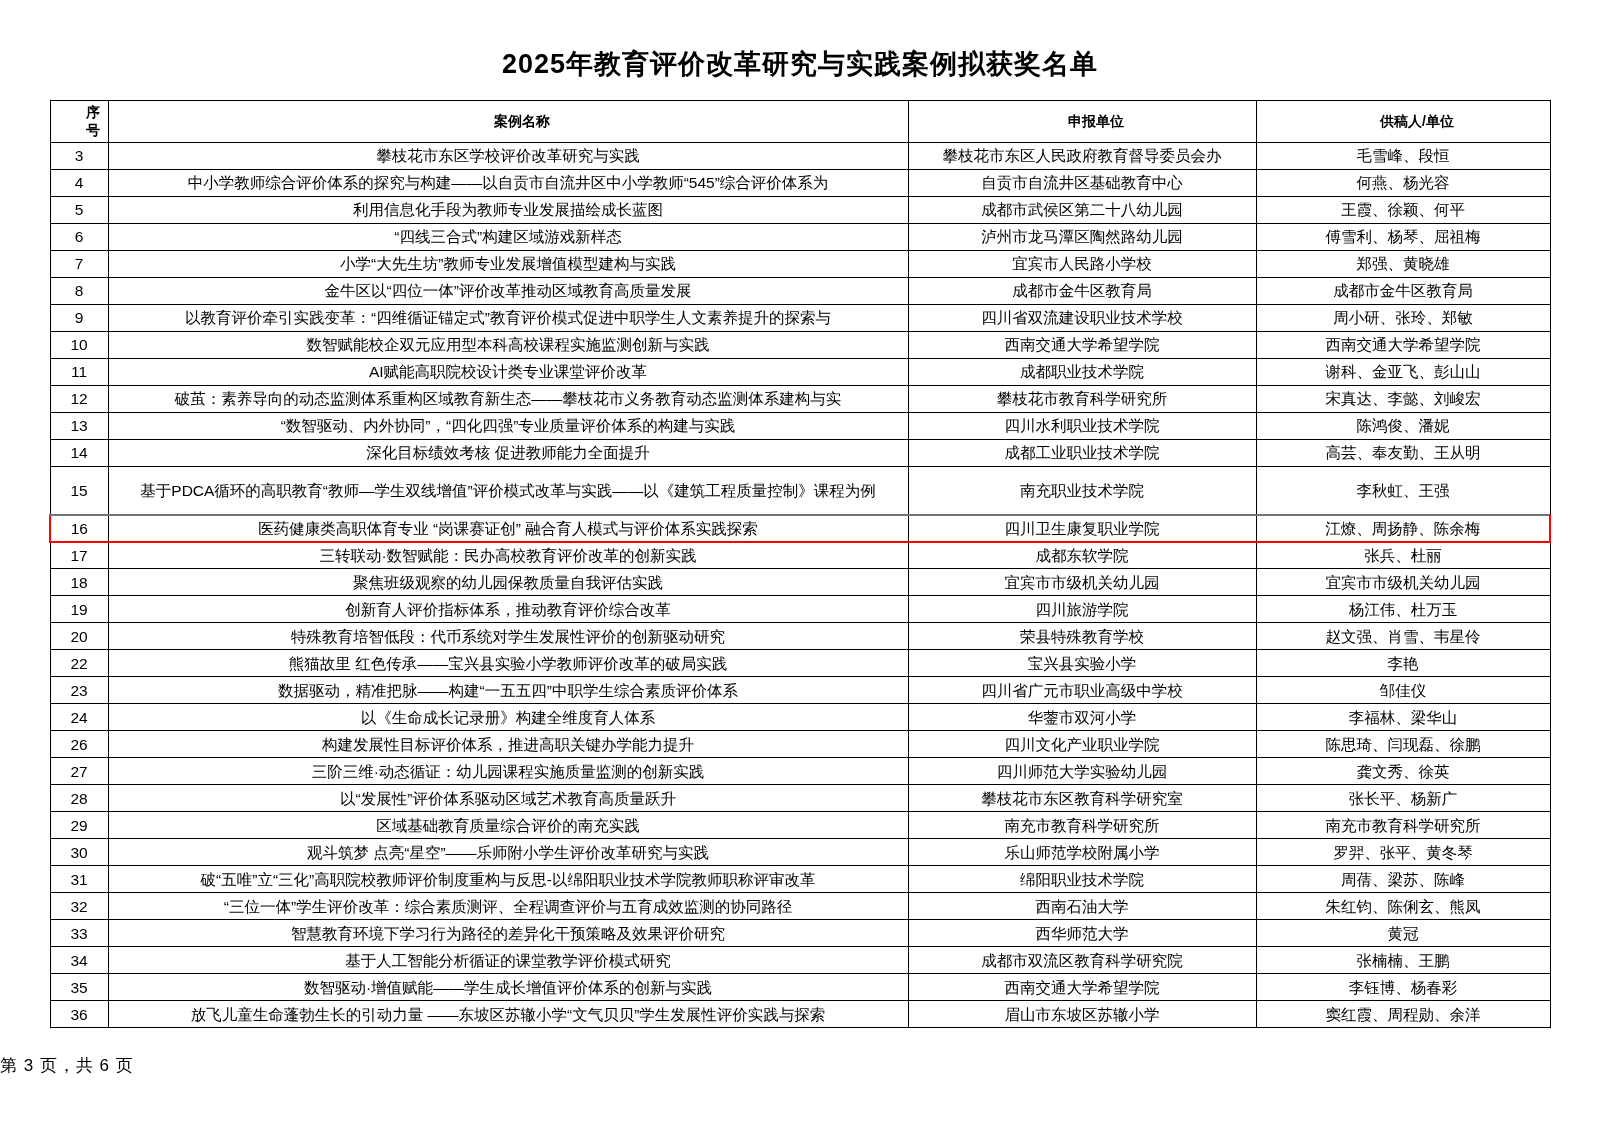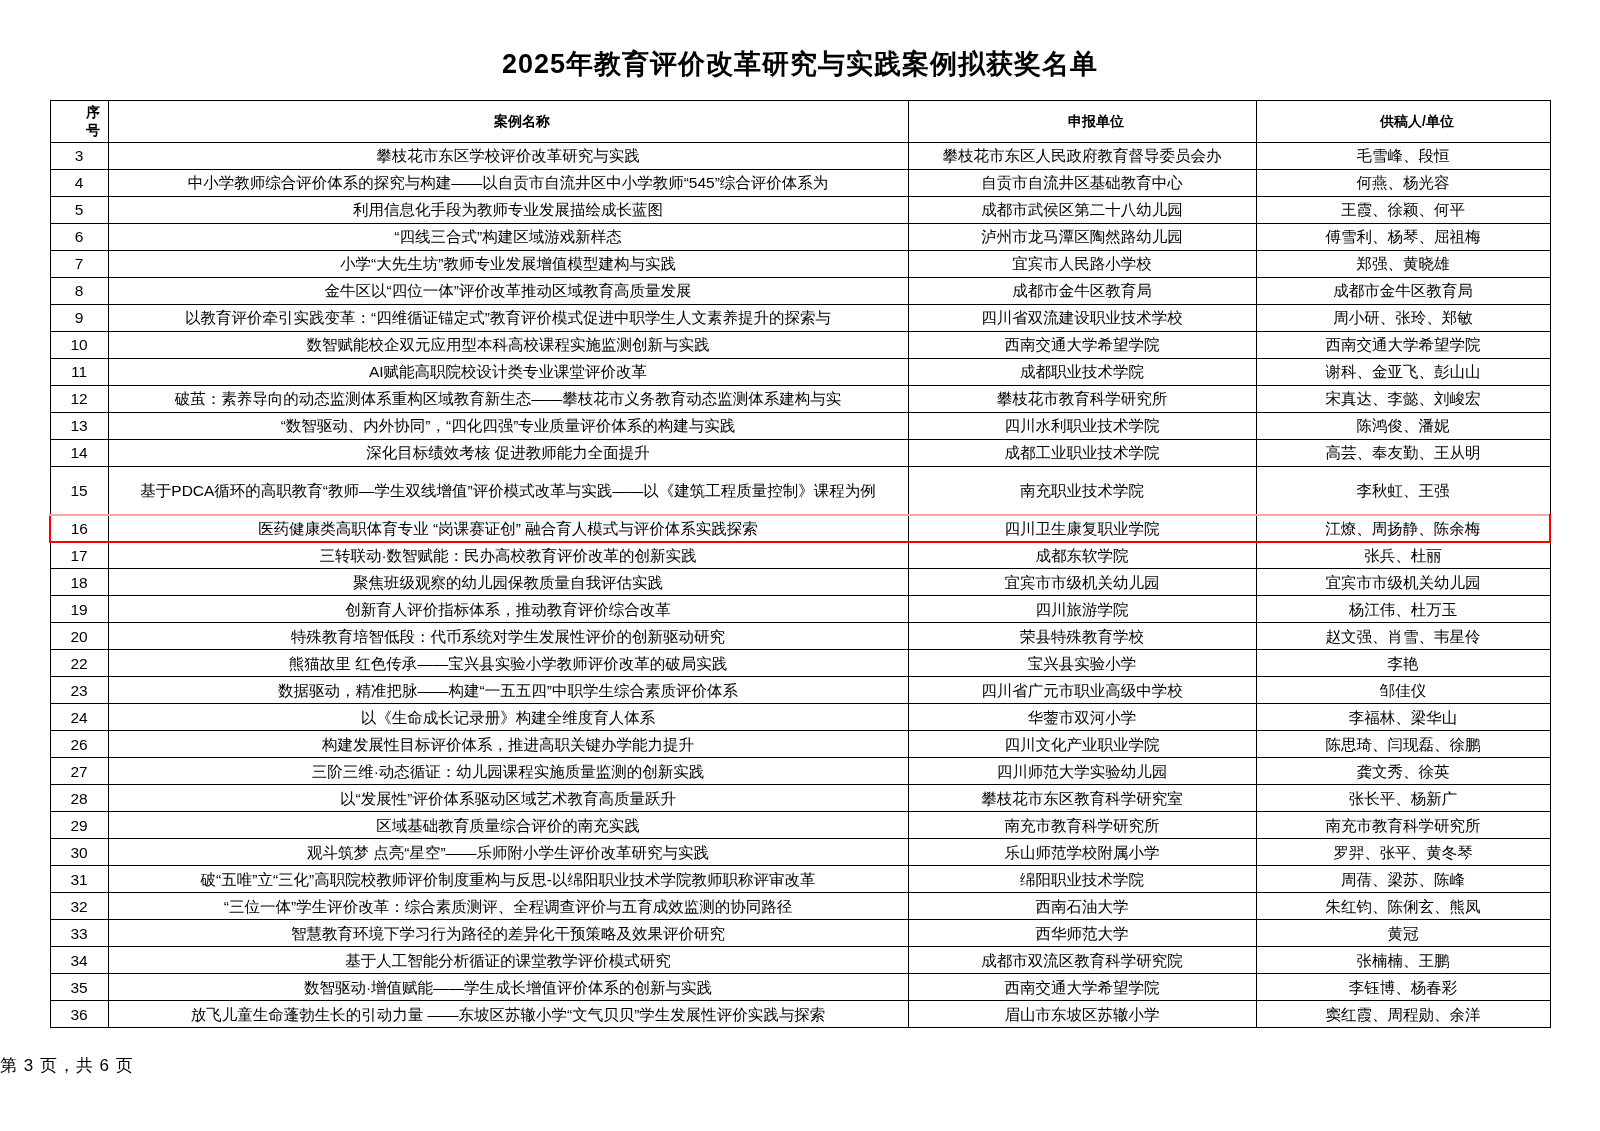--- a/index.html
+++ b/index.html
@@ -58,21 +58,21 @@
   .col-name { width: 800px; }
   .col-unit { width: 348px; }
   .col-author { width: 294px; }
   tbody tr { height: 27px; }
   tbody tr.tall { height: 48px; }
   .cell-name {
     padding-left: 8px;
     padding-right: 8px;
   }
   tr.highlight td {
-    border-top: 2px solid #fca5a5;
+    border-top: 2px solid #737373;
     border-bottom: 2px solid #ff0000;
     margin-top: 12px;
   }
   tr.highlight td:first-child {
     border-left: 2px solid #ff0000;
   }
   tr.highlight td:last-child {
     border-right: 2px solid #ff0000;
   }
   .footer {

